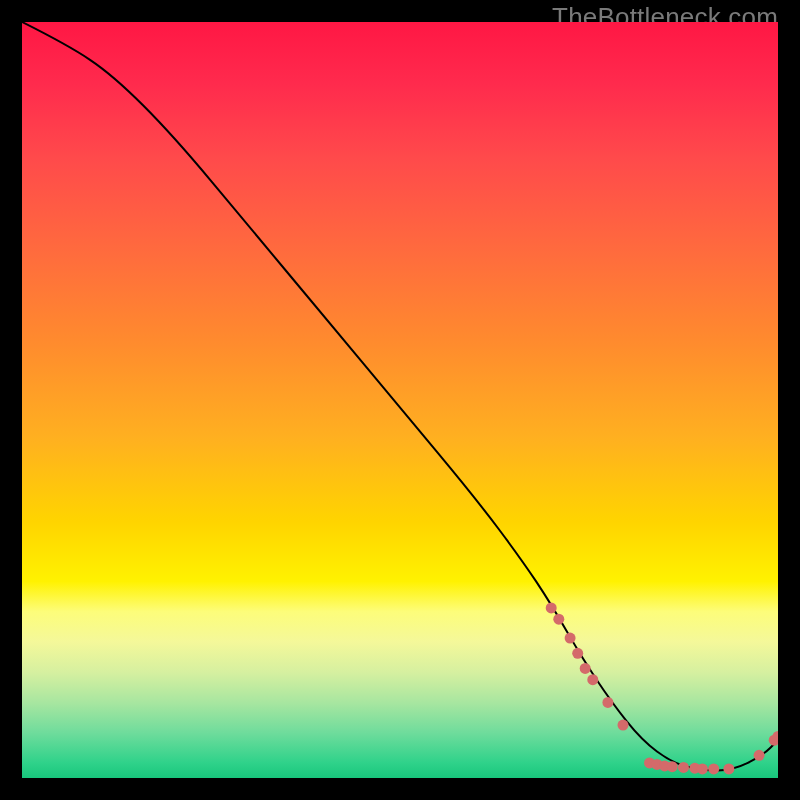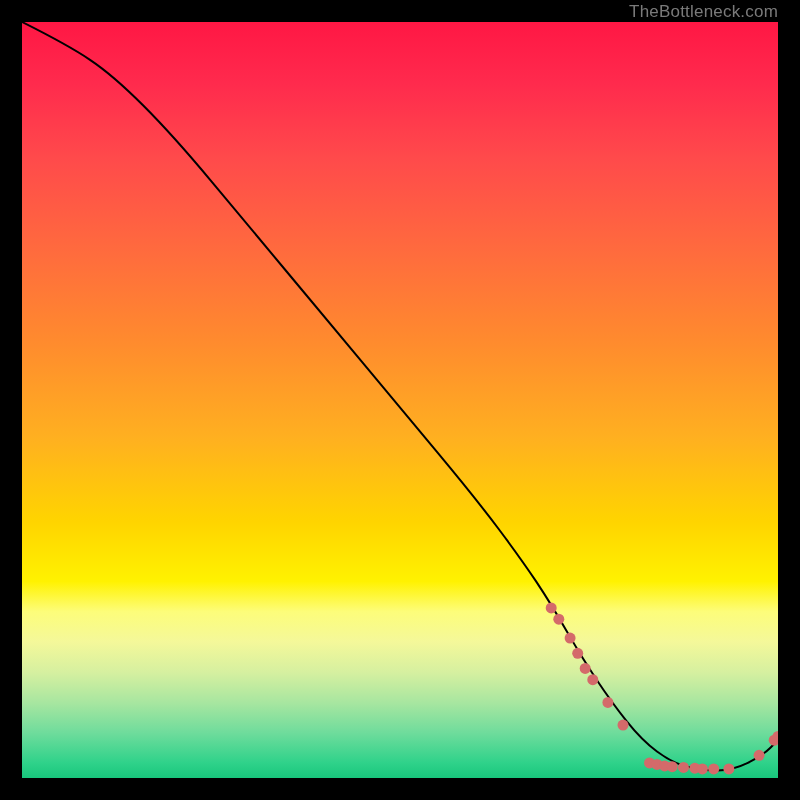--- a/index.html
+++ b/index.html
@@ -43,21 +43,21 @@
     position: absolute;
     inset: 0;
     width: 100%;
     height: 100%;
   }
   .watermark {
     position: absolute;
     top: 2px;
     right: 22px;
     font-family: Arial, Helvetica, sans-serif;
-    font-size: 17px;
+    font-size: 26px;
     color: #7a7a7a;
     letter-spacing: 0.2px;
     user-select: none;
   }
 </style>
 </head>
 <body>
 
 <div class="stage">
   <div class="watermark">TheBottleneck.com</div>

